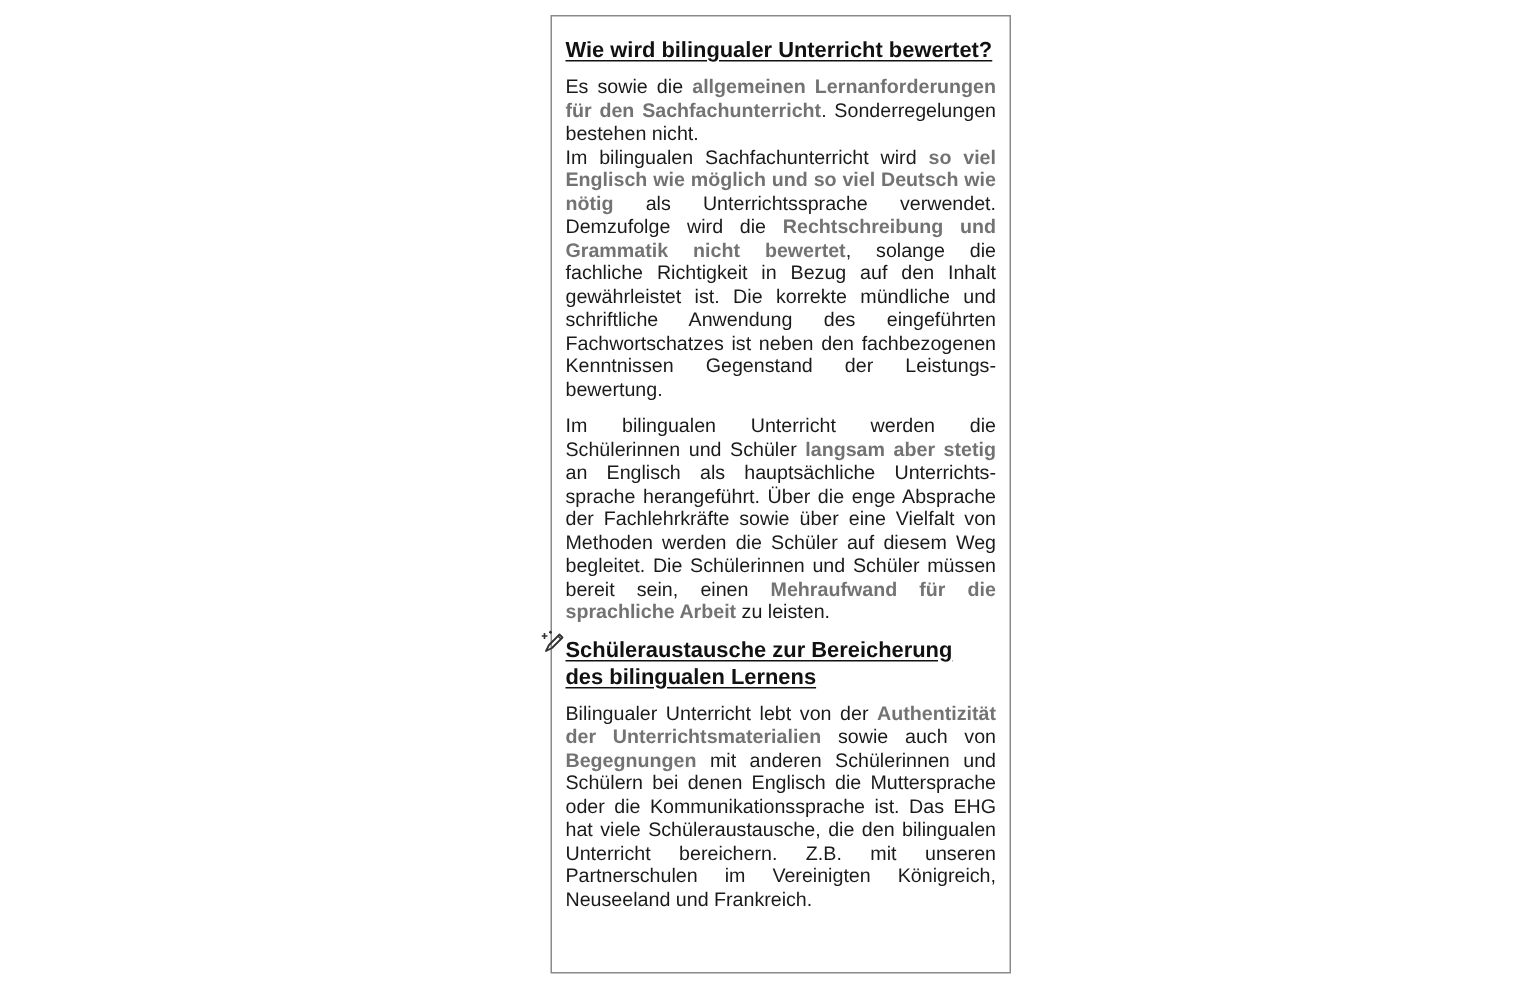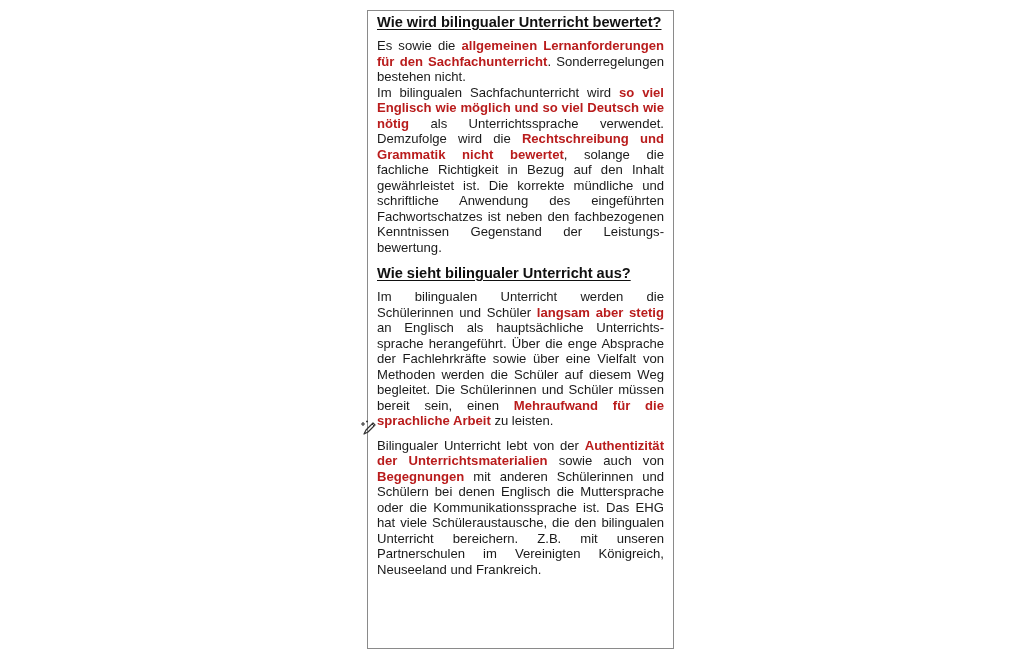--- a/index.html
+++ b/index.html
@@ -16,39 +16,39 @@
       color: #1a1a1a;
     }
     .doc-box {
       position: absolute;
       left: 367px;
       top: 10px;
       width: 307px;
       height: 639px;
       box-sizing: border-box;
       border: 1.5px solid #8a8a8a;
-      padding: 2px 9px 0 9px;
+      padding: 14px 9px 0 9px;
     }
     .section-title {
       font-weight: bold;
       font-size: 14.6px;
       line-height: 18px;
       text-decoration: underline;
       text-underline-offset: 2px;
       margin: 0 0 7px 0;
       color: #111;
     }
     .para {
       font-size: 13.1px;
       line-height: 15.5px;
       text-align: justify;
       margin: 0;
       color: #1a1a1a;
     }
-    .para b { font-weight: bold; color: #b91c1c; }
+    .para b { font-weight: bold; color: #737373; }
     .section { margin-bottom: 9px; }
     .sec2-title { margin-top: 0; }
     .sec3-title { margin-top: 2px; }
     .cursor-icon {
       position: absolute;
       left: 361px;
       top: 419px;
       width: 18px;
       height: 18px;
     }
@@ -56,24 +56,24 @@
 </head>
 <body>
 
 <div class="doc-box">
   <div class="section">
     <h2 class="section-title">Wie wird bilingualer Unterricht bewertet?</h2>
     <p class="para"><span>Es sowie die </span><b>allgemeinen Lernanforderungen für den Sachfachunterricht</b><span>. Sonderregelungen bestehen nicht.</span></p>
     <p class="para"><span>Im bilingualen Sachfachunterricht wird </span><b>so viel Englisch wie möglich und so viel Deutsch wie nötig</b><span> als Unterrichtssprache verwendet. Demzufolge wird die </span><b>Rechtschreibung und Grammatik nicht bewertet</b><span>, solange die fachliche Richtigkeit in Bezug auf den Inhalt gewährleistet ist. Die korrekte mündliche und schriftliche Anwendung des eingeführten Fachwortschatzes ist neben den fachbezogenen Kenntnissen Gegenstand der Leistungs-bewertung.</span></p>
   </div>
   <div class="section">
-    <h2 class="section-title sec2-title">Wie sieht bilingualer Unterricht aus?</h2>
     <p class="para"><span>Im bilingualen Unterricht werden die Schülerinnen und Schüler </span><b>langsam aber stetig</b><span> an Englisch als hauptsächliche Unterrichts-sprache herangeführt. Über die enge Absprache der Fachlehrkräfte sowie über eine Vielfalt von Methoden werden die Schüler auf diesem Weg begleitet.  Die Schülerinnen und Schüler müssen bereit sein, einen </span><b>Mehraufwand für die sprachliche Arbeit</b><span> zu leisten.</span></p>
   </div>
   <div class="section">
+    <h2 class="section-title sec3-title">Schüleraustausche zur Bereicherung des bilingualen Lernens</h2>
     <p class="para"><span>Bilingualer Unterricht lebt von der </span><b>Authentizität der Unterrichtsmaterialien</b><span> sowie auch von </span><b>Begegnungen</b><span> mit anderen Schülerinnen und Schülern bei denen Englisch die Muttersprache oder die Kommunikationssprache ist. Das EHG hat viele Schüleraustausche, die den bilingualen Unterricht bereichern. Z.B. mit unseren Partnerschulen im Vereinigten Königreich, Neuseeland und Frankreich.</span></p>
   </div>
 </div>
 
 <svg class="cursor-icon" viewBox="0 0 18 18" xmlns="http://www.w3.org/2000/svg">
   <path d="M3 15 L5 11 L12 4 L14 6 L7 13 Z" fill="none" stroke="#333" stroke-width="1.2" stroke-linejoin="round"></path>
   <line x1="11" y1="5" x2="13" y2="7" stroke="#333" stroke-width="1"></line>
   <path d="M2 3 L2 7 M0 5 L4 5" stroke="#333" stroke-width="1.1"></path>
   <path d="M6 1.5 L6 3.5 M5 2.5 L7 2.5" stroke="#333" stroke-width="0.9"></path>
 </svg>

